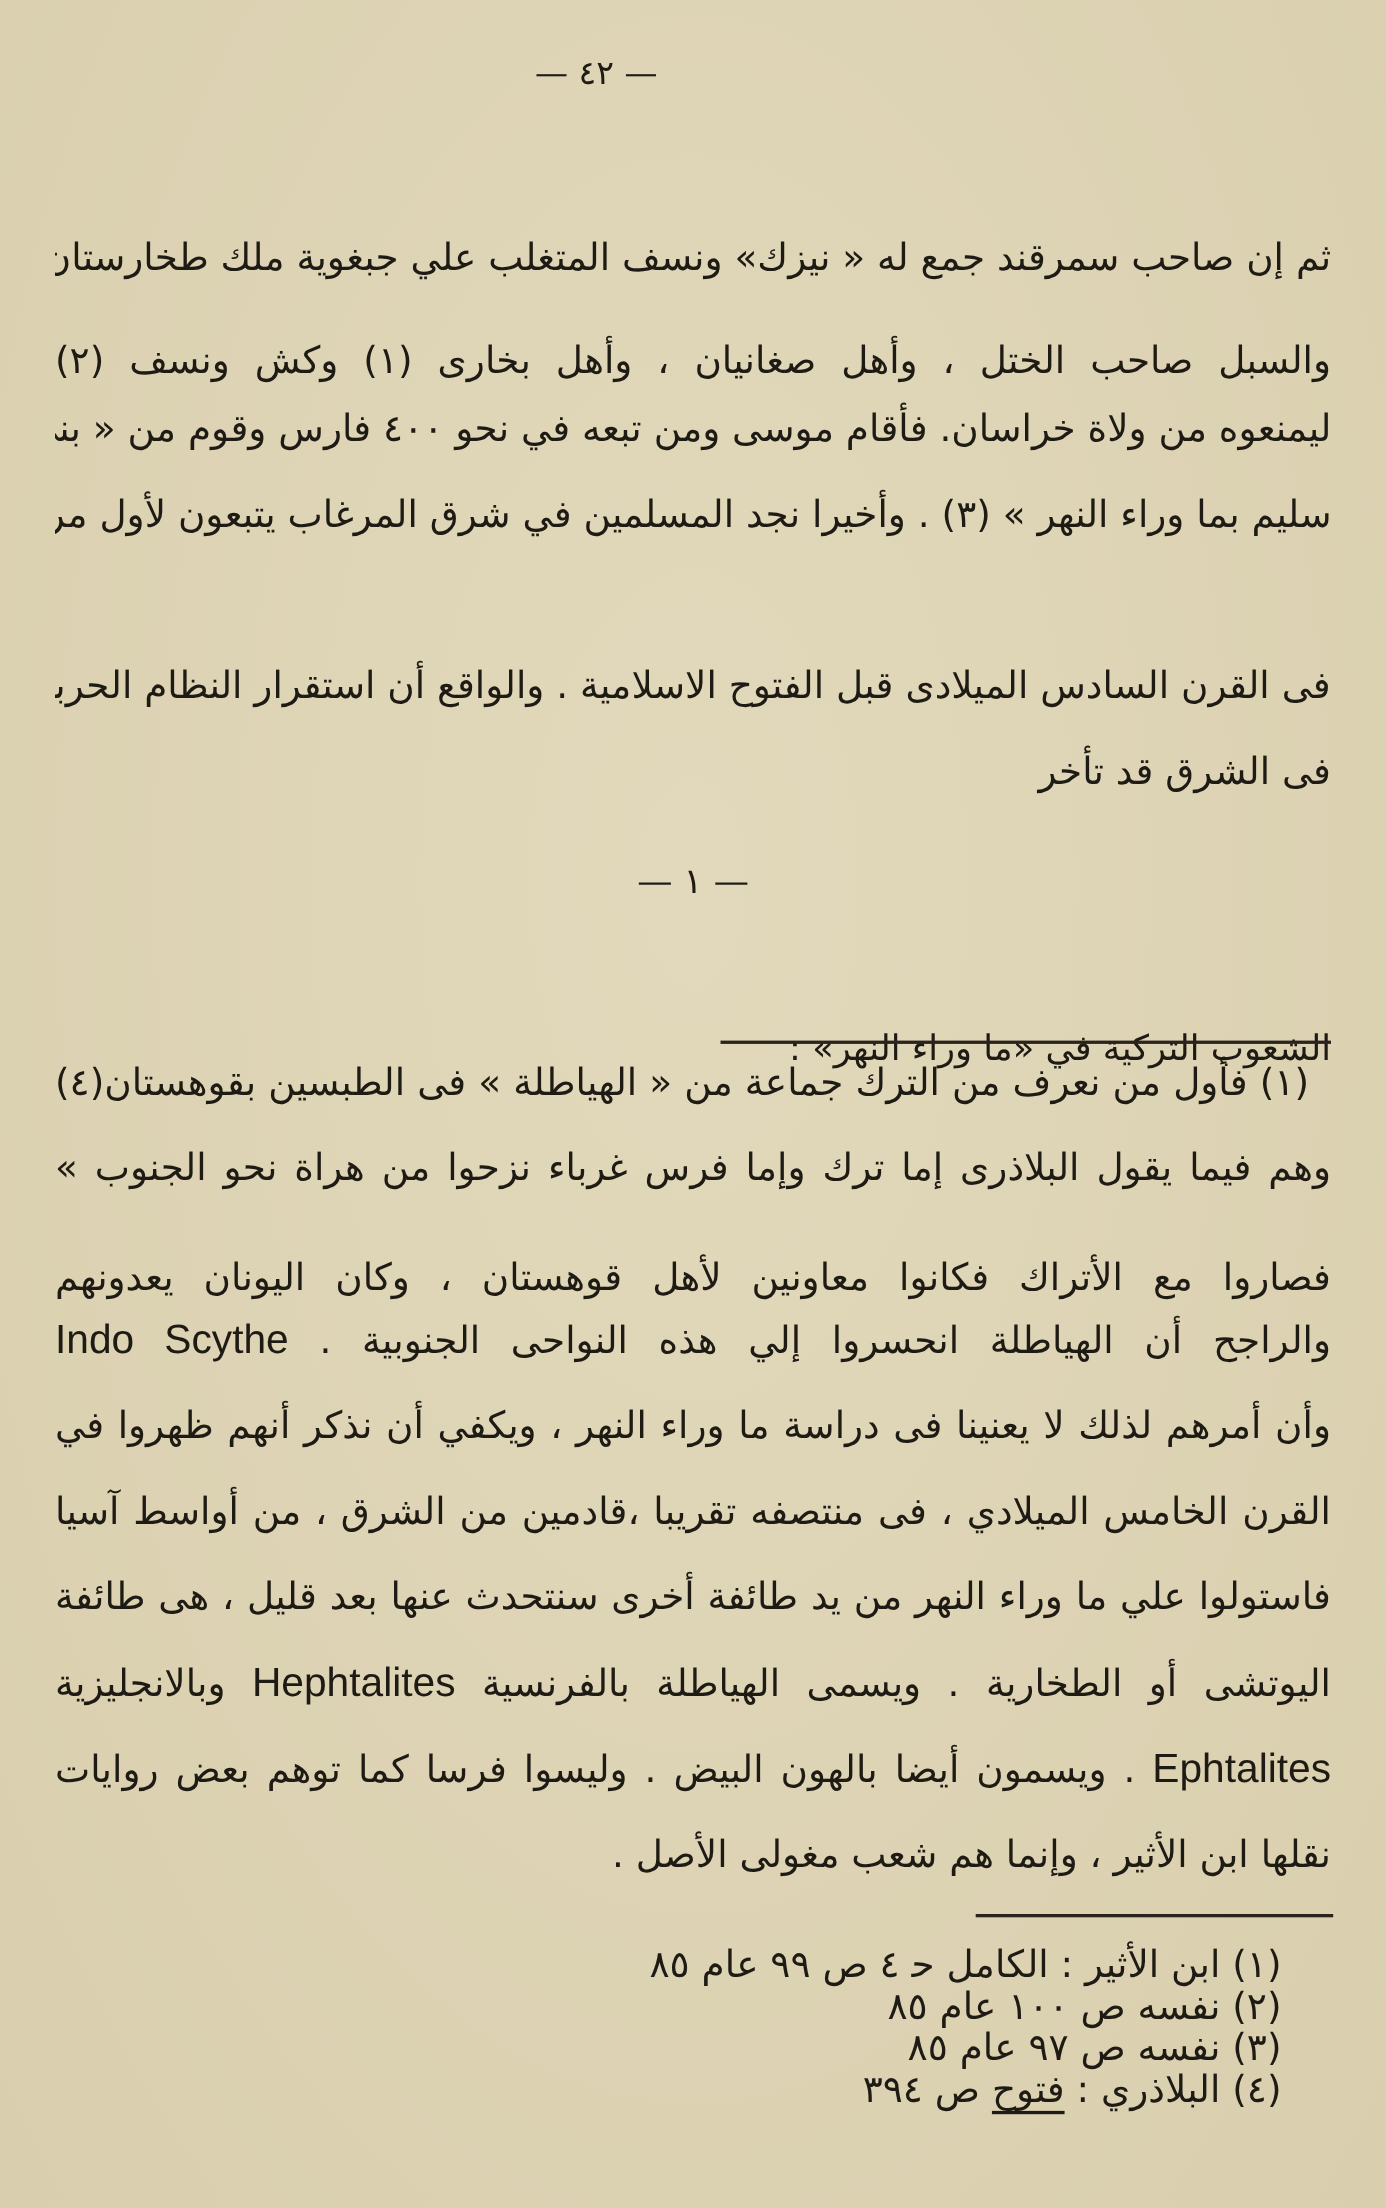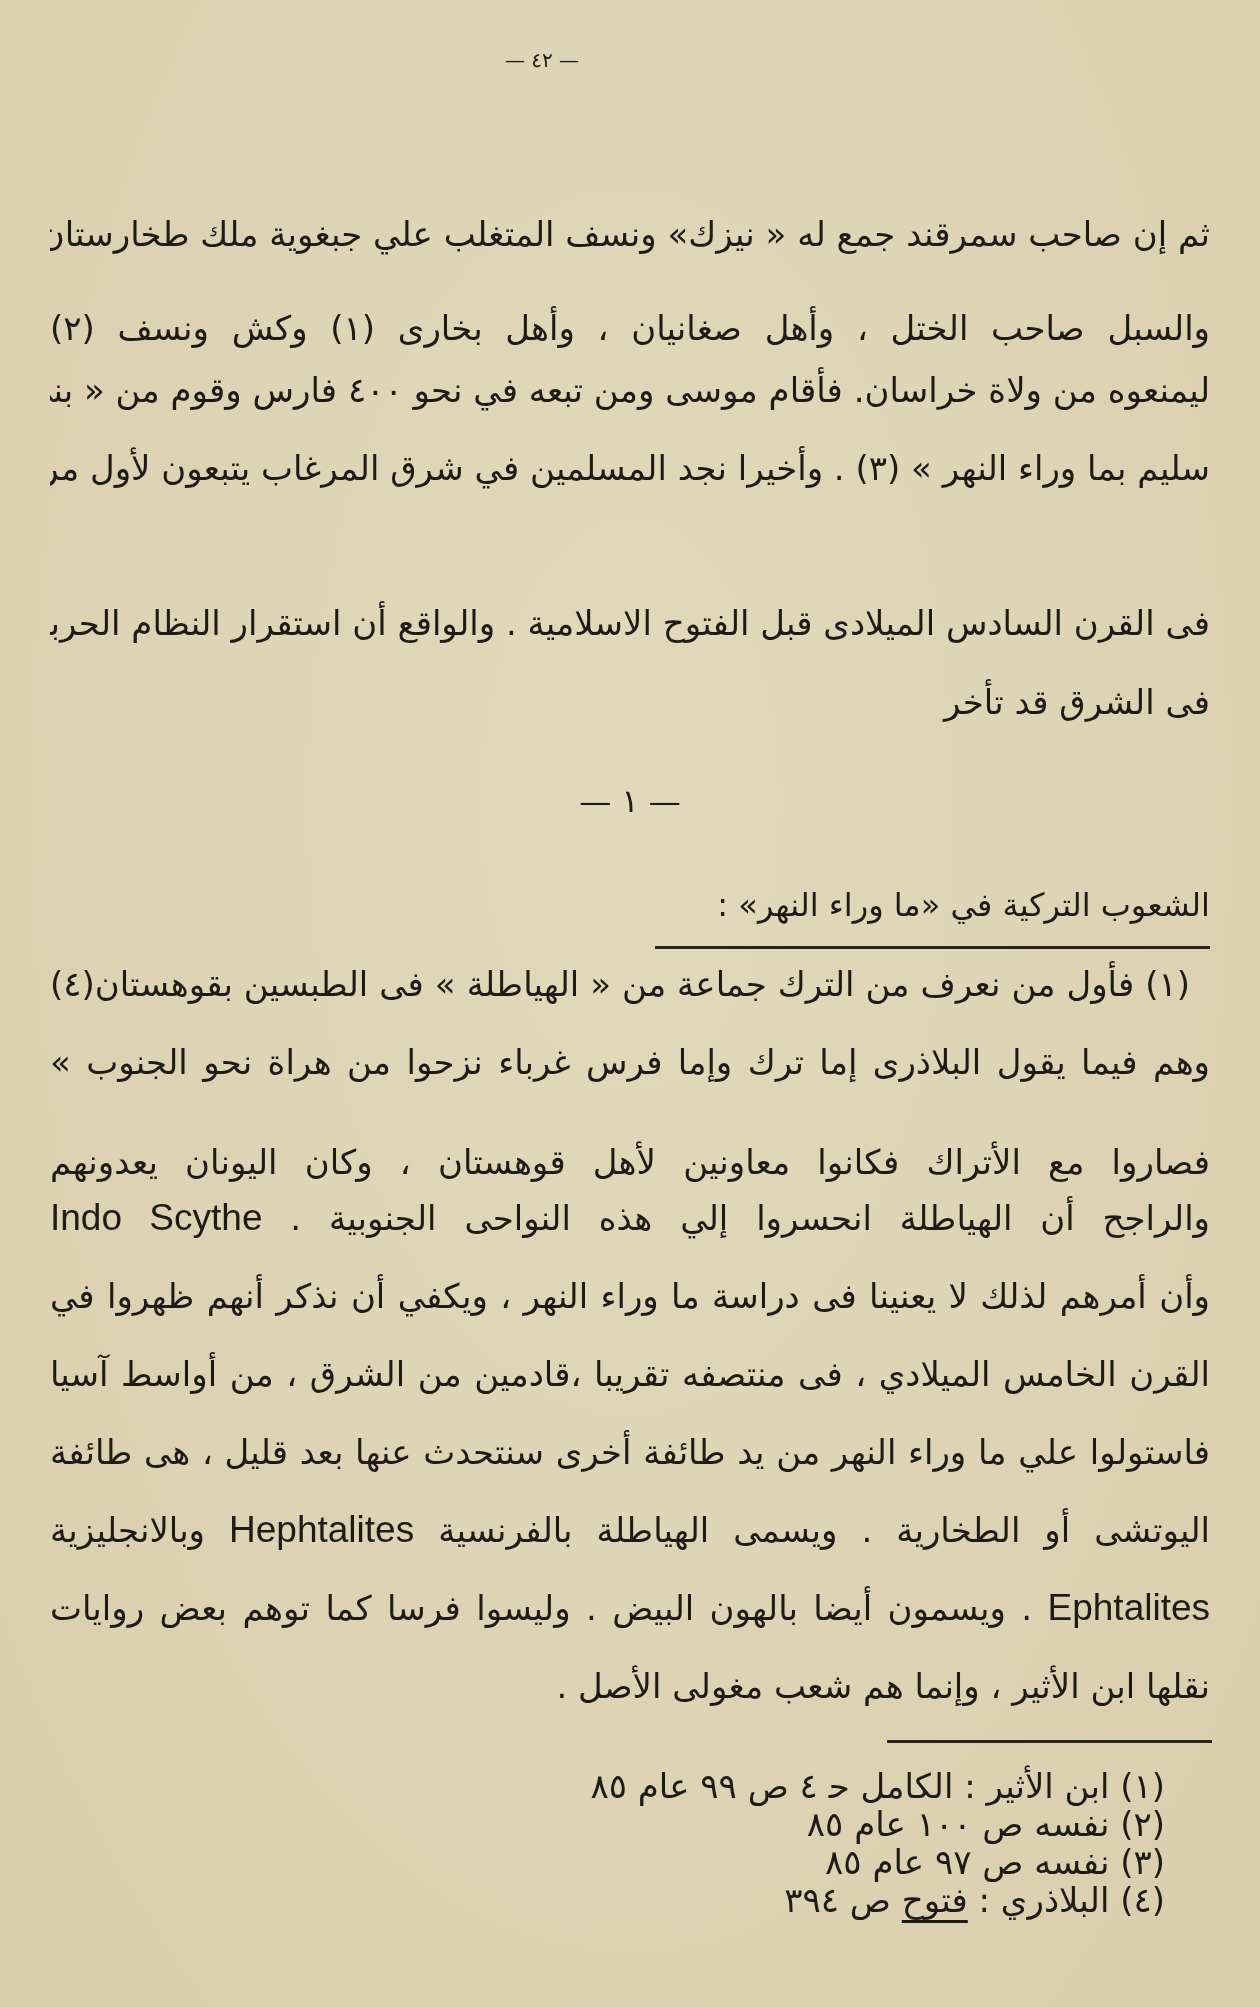--- a/index.html
+++ b/index.html
@@ -7,36 +7,36 @@
     width: 1260px; height: 2007px; overflow: hidden;
     background: #ddd3b4;
     background-image: radial-gradient(ellipse at 50% 40%, #e2d9bc 0%, #d9cfae 100%);
     color: #1e1a14;
     font-family: "DejaVu Serif", serif;
     position: relative;
   }
   .page { position: absolute; left: 0; top: 0; width: 1260px; height: 2007px; }
   .page-num {
     position: absolute; top: 48px; left: 0; width: 1084px; text-align: center;
-    font-size: 20px; direction: rtl;
+    font-size: 30px; direction: rtl;
   }
   .line {
     position: absolute; right: 50px; width: 1160px;
     direction: rtl; text-align: justify; text-align-last: justify;
     font-size: 34px; line-height: 52px; white-space: nowrap; overflow: hidden;
     font-family: "DejaVu Sans", sans-serif;
   }
   .line.last { text-align-last: right; }
   .latin { font-family: Liberation Sans, sans-serif; font-size: 37px; direction: ltr; unicode-bidi: embed; }
   .sep-num {
     position: absolute; top: 782px; left: 0; width: 1260px; text-align: center;
     font-size: 32px; direction: rtl;
   }
   .heading {
-    position: absolute; top: 880px; right: 50px; direction: rtl;
+    position: absolute; top: 928px; right: 50px; direction: rtl;
     font-size: 32px; line-height: 50px; font-family: "DejaVu Sans", sans-serif;
   }
   .heading-rule {
     position: absolute; top: 946px; left: 655px; width: 555px; height: 3px; background: #2a241c;
   }
   .fn-rule {
     position: absolute; top: 1740px; left: 887px; width: 325px; height: 3px; background: #2a241c;
   }
   .fn {
     position: absolute; right: 95px; direction: rtl; font-size: 34px; line-height: 36px;

